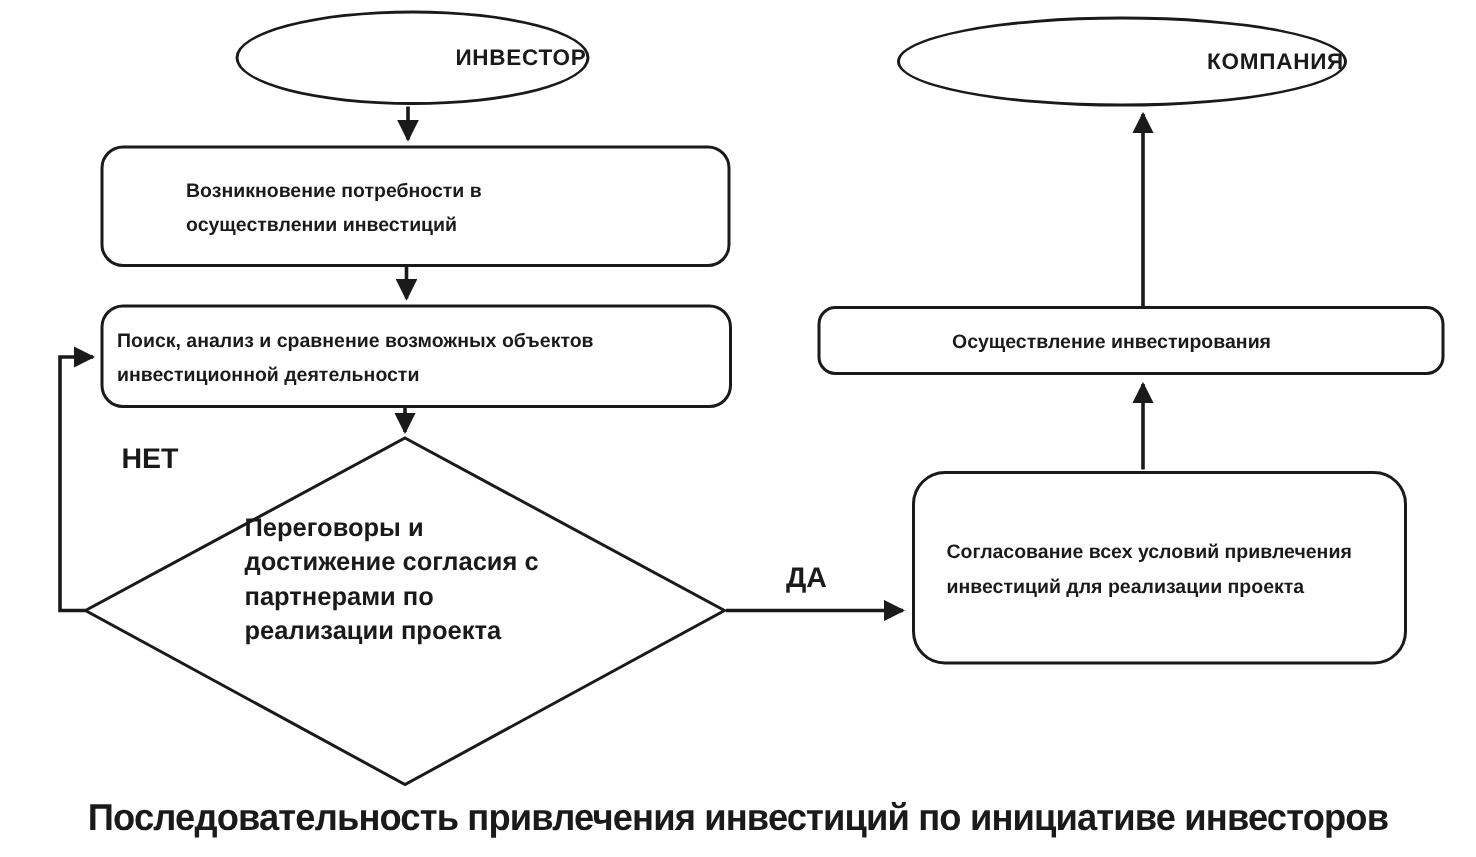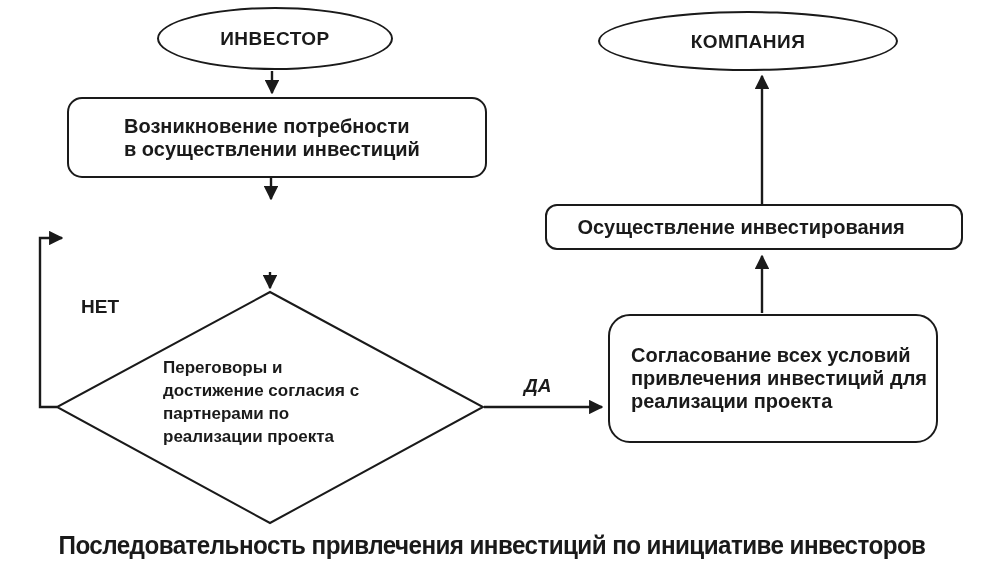--- a/index.html
+++ b/index.html
@@ -24,39 +24,39 @@
     height: 571px;
   }
   .node {
     position: absolute;
     box-sizing: border-box;
     border: 2px solid #1a1a1a;
     background: #ffffff;
     display: flex;
     align-items: center;
     font-weight: bold;
-    font-size: 20px;
+    font-size: 13px;
     line-height: 23px;
   }
   .ellipse {
     border-radius: 50%;
-    justify-content: center;
-    font-size: 19px;
+    justify-content: flex-end;
+    font-size: 15px;
     letter-spacing: 0.5px;
   }
   .rounded {
     border-radius: 15px;
   }
   .node .txt {
     display: block;
   }
   .diamond-text {
     position: absolute;
     left: 163px;
-    top: 356px;
+    top: 340px;
     width: 215px;
     font-weight: bold;
     font-size: 17px;
     line-height: 23px;
   }
   .edge-label {
     position: absolute;
     font-weight: bold;
     font-size: 19px;
     line-height: 19px;
@@ -99,33 +99,36 @@
   </svg>
 
   <div class="node ellipse" style="left:157px; top:7px; width:236px; height:63px;">
     <span class="txt">ИНВЕСТОР</span>
   </div>
 
   <div class="node rounded" style="left:67px; top:97px; width:420px; height:81px; padding-left:55px;">
     <span class="txt" style="width:300px;">Возникновение потребности в осуществлении инвестиций</span>
   </div>
 
+  <div class="node rounded" style="left:67px; top:203px; width:421px; height:69px; padding-left:9px;">
+    <span class="txt" style="width:402px;">Поиск, анализ и сравнение возможных объектов инвестиционной деятельности</span>
+  </div>
 
   <div class="diamond-text">Переговоры и достижение согласия с партнерами по реализации проекта</div>
 
   <div class="node" style="left:608px; top:314px; width:330px; height:129px; padding-left:21px; border-radius:22px;">
     <span class="txt" style="width:300px;">Согласование всех условий привлечения инвестиций для реализации проекта</span>
   </div>
 
   <div class="node ellipse" style="left:598px; top:11px; width:300px; height:60px;">
     <span class="txt">КОМПАНИЯ</span>
   </div>
 
   <div class="node" style="left:545px; top:204px; width:418px; height:46px; border-radius:12px; justify-content:center; padding-right:26px;">
     <span class="txt">Осуществление инвестирования</span>
   </div>
 
   <div class="edge-label" style="left:45px; top:297px;margin-left:36px;">НЕТ</div>
-  <div class="edge-label" style="left:524px; top:376px;font-style:italic;">ДА</div>
+  <div class="edge-label" style="left:524px; top:376px;">ДА</div>
 
   <div class="caption">Последовательность привлечения инвестиций по инициативе инвесторов</div>
 
 </div>
 
 </body></html>

